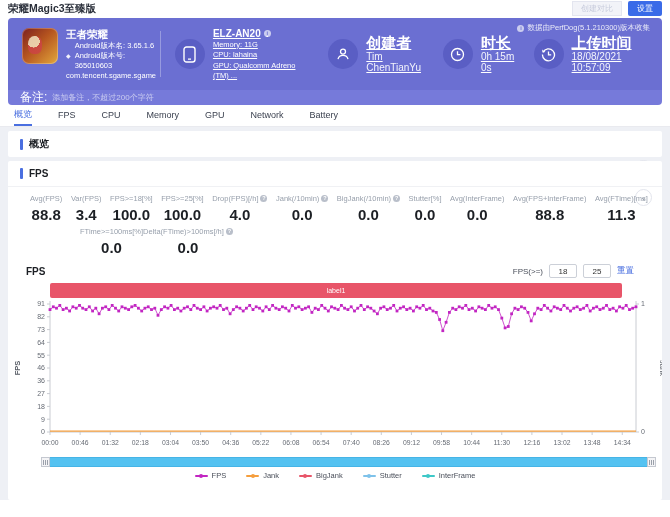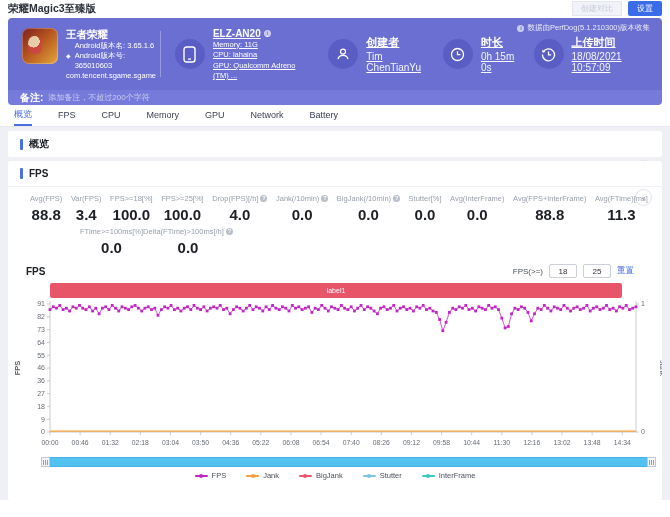--- a/index.html
+++ b/index.html
@@ -21,26 +21,26 @@
   .app-icon::after { content:""; position:absolute; left:6px; top:8px; width:14px; height:18px; border-radius:45% 45% 40% 40%; background:radial-gradient(circle at 40% 30%, #f4e3c0 0 40%, #c44 41% 100%); opacity:.85; }
   .app-texts { font-size:7.5px; line-height:10px; }
   .app-name { font-size:10.5px; font-weight:bold; line-height:13px; }
   .ver-row { display:flex; align-items:center; gap:4px; }
   .ver-icon { font-size:6px; color:rgba(255,255,255,.9); }
   .hero-divider { width:1px; height:46px; background:rgba(255,255,255,.3); margin:0 14px 0 4px; }
   .info-group { display:flex; align-items:center; gap:8px; margin-right:16px;text-decoration:underline; }
   .circle-ic { width:30px; height:30px; border-radius:50%; background:#5a5ec4; display:flex; align-items:center; justify-content:center; flex:0 0 auto; }
   .dev-texts { font-size:7.5px; line-height:10.5px; }
   .dev-name { font-size:10px; font-weight:bold; line-height:13px; display:flex; align-items:center; gap:3px; }
-  .kv-label { font-size:11px; font-weight:bold; line-height:13px; }
+  .kv-label { font-size:15px; font-weight:bold; line-height:13px; }
   .kv-value { font-size:10px; color:rgba(255,255,255,.92); margin-top:2px; }
   .i-badge { display:inline-block; width:7px; height:7px; border-radius:50%; background:rgba(255,255,255,.65); color:#6b6fd2; font-size:5.5px; line-height:7px; text-align:center; font-weight:bold; }
   
   .notes { background:#767ada; height:15px; display:flex; align-items:center; padding:0 12px; gap:5px; cursor:text; }
-  .notes-label { color:#fff; font-size:10px; font-weight:bold; }
+  .notes-label { color:#fff; font-size:12px; font-weight:normal; }
   .notes-ph { color:rgba(255,255,255,.6); font-size:8px; }
   
   .tabs { height:22px; display:flex; align-items:stretch; gap:26px; padding:0 14px; border-bottom:1px solid #e9eaef; background:#fff; }
   .tab { font-size:9px; color:#3c4250; display:flex; align-items:center; cursor:pointer; border-bottom:2px solid transparent; }
   .tab.active { color:#4a6fe0; border-bottom-color:#4a6fe0; }
   
   .content { background:#eef0f5; padding:4px 8px 0 8px; display:flex; flex-direction:column; gap:4px; height:373px; }
   .card { background:#fff; border-radius:2px; }
   .sec-head { height:26px; display:flex; align-items:center; justify-content:space-between; padding:0 10px 0 12px; }
   .sec-title { display:flex; align-items:center; gap:6px; font-size:10px; font-weight:bold; color:#1c1f24; }

